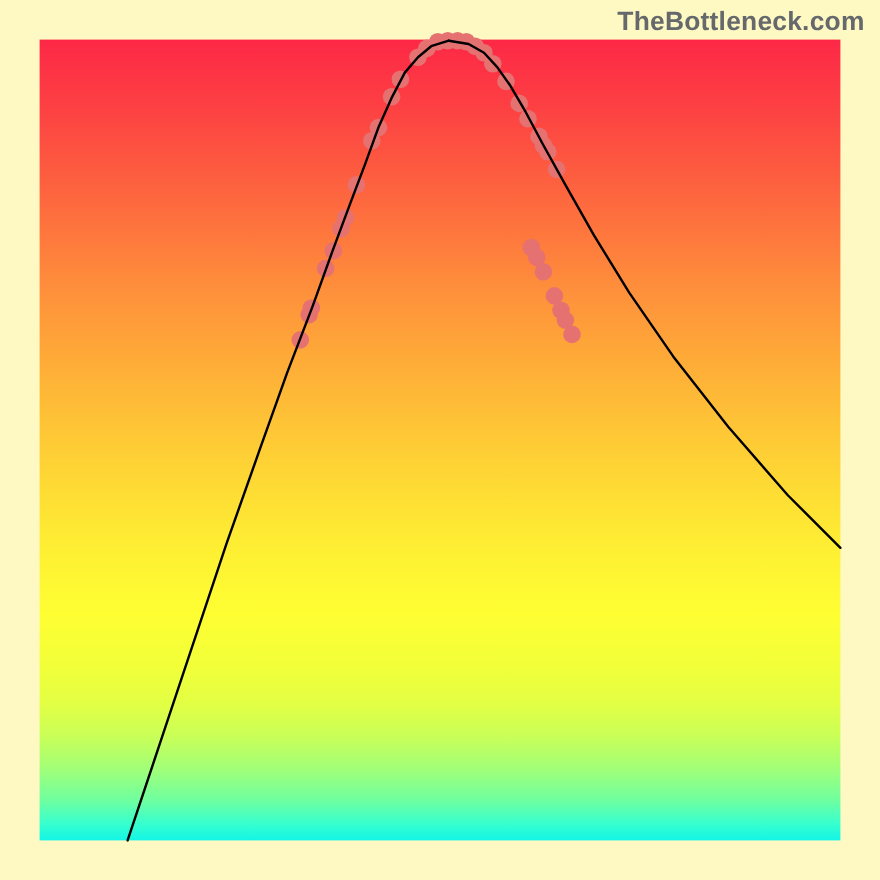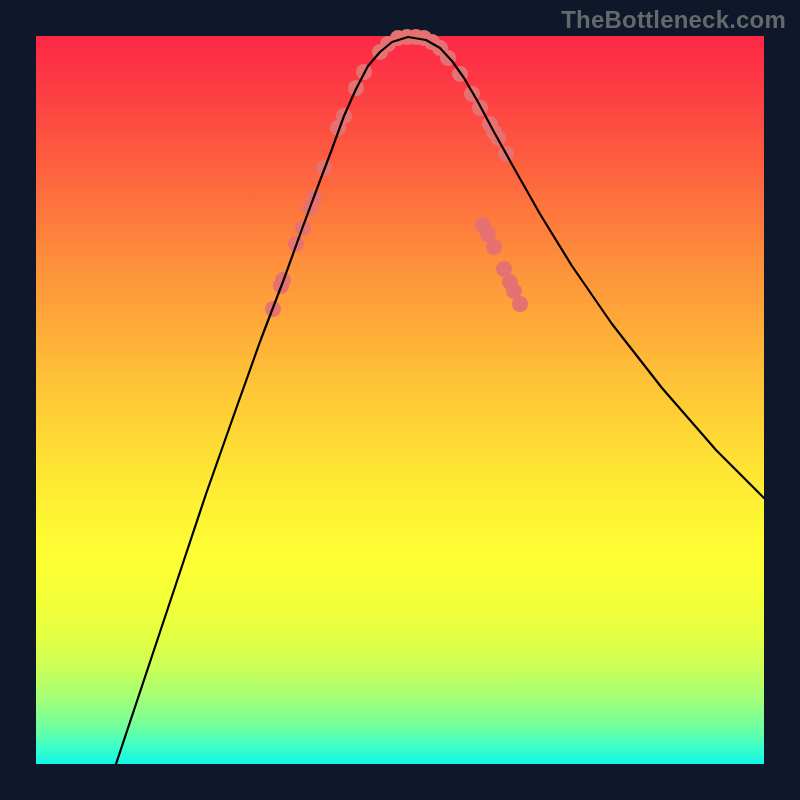--- a/index.html
+++ b/index.html
@@ -9,21 +9,21 @@
     height: 800px;
     background: #000;
     overflow: hidden;
   }
   .frame {
     position: absolute;
     left: 0;
     top: 0;
     width: 800px;
     height: 800px;
-    background: #0f172a;
+    background: #fef9c3;
     text-decoration: underline;
   }
   .plot {
     position: absolute;
     left: 36px;
     top: 36px;
     width: 728px;
     height: 728px;
     background: linear-gradient(to bottom,
       #fd2846 0%,

